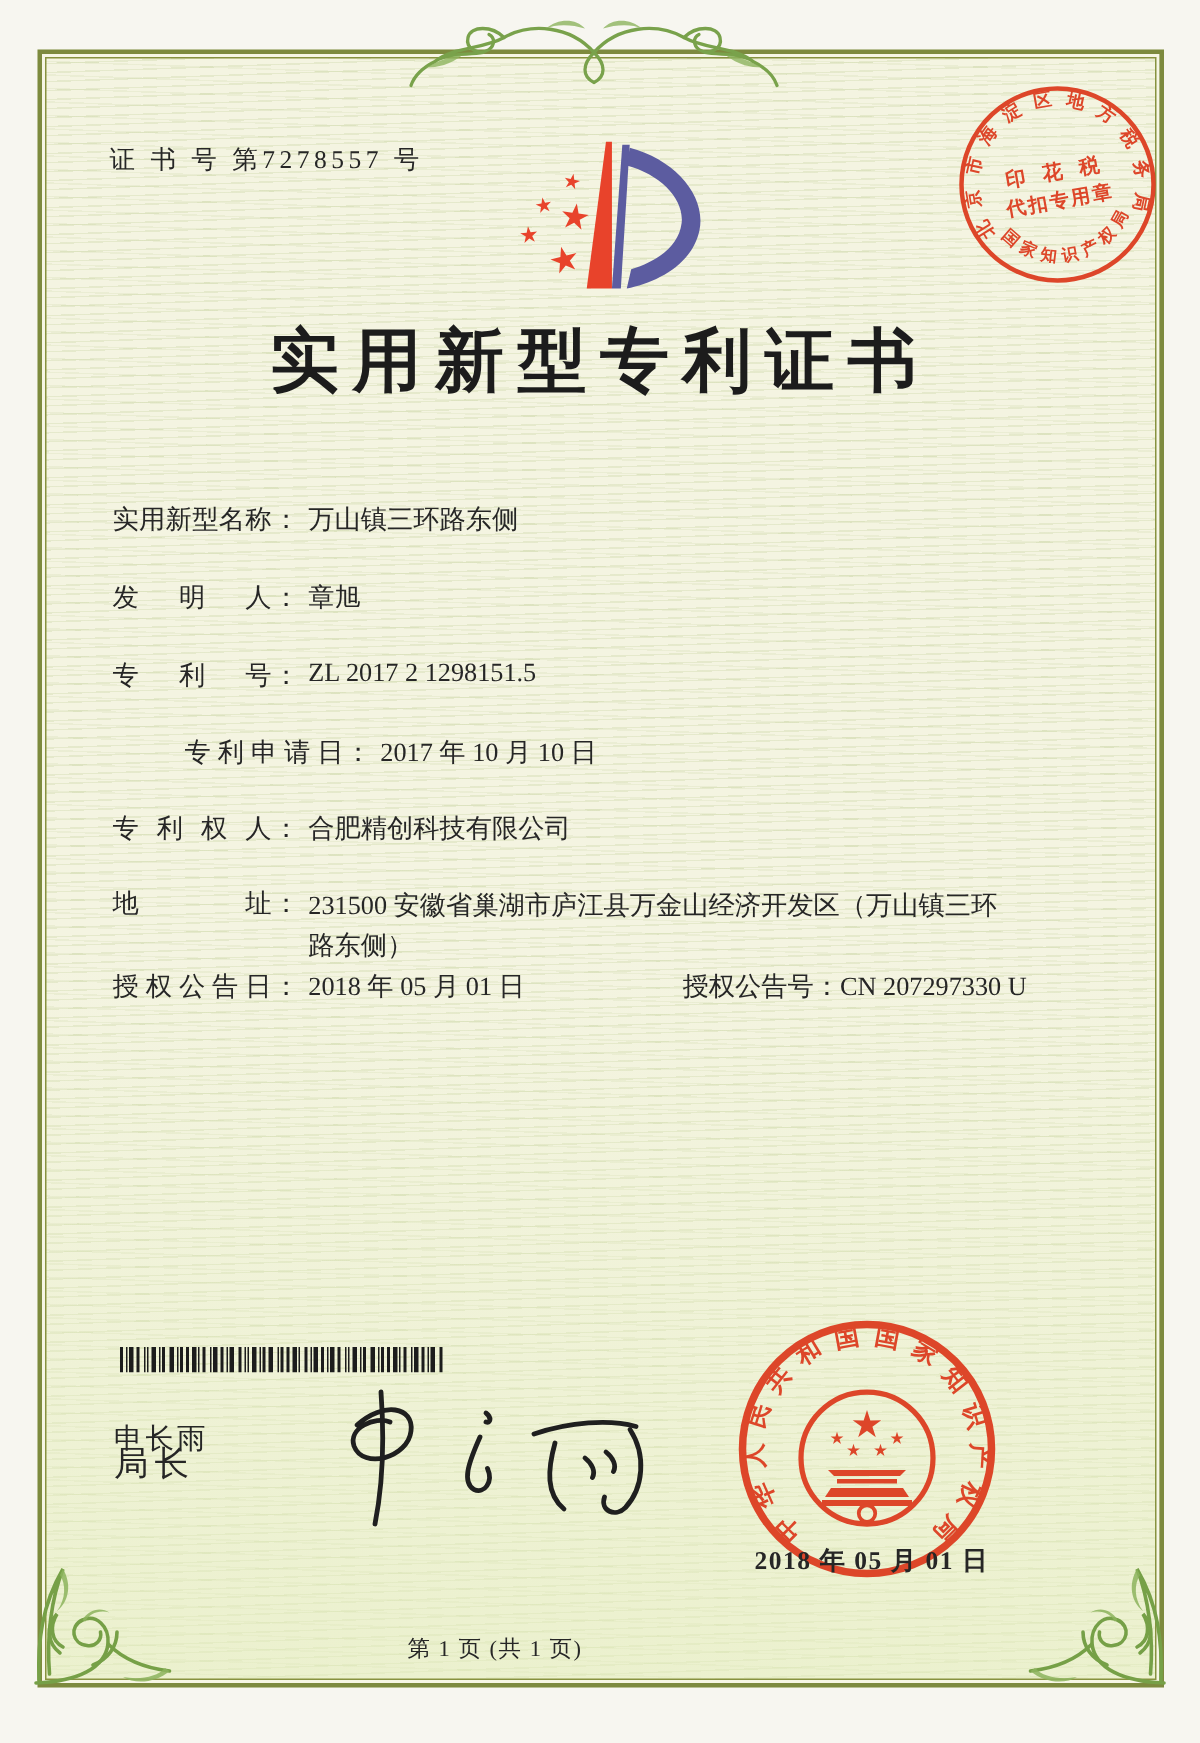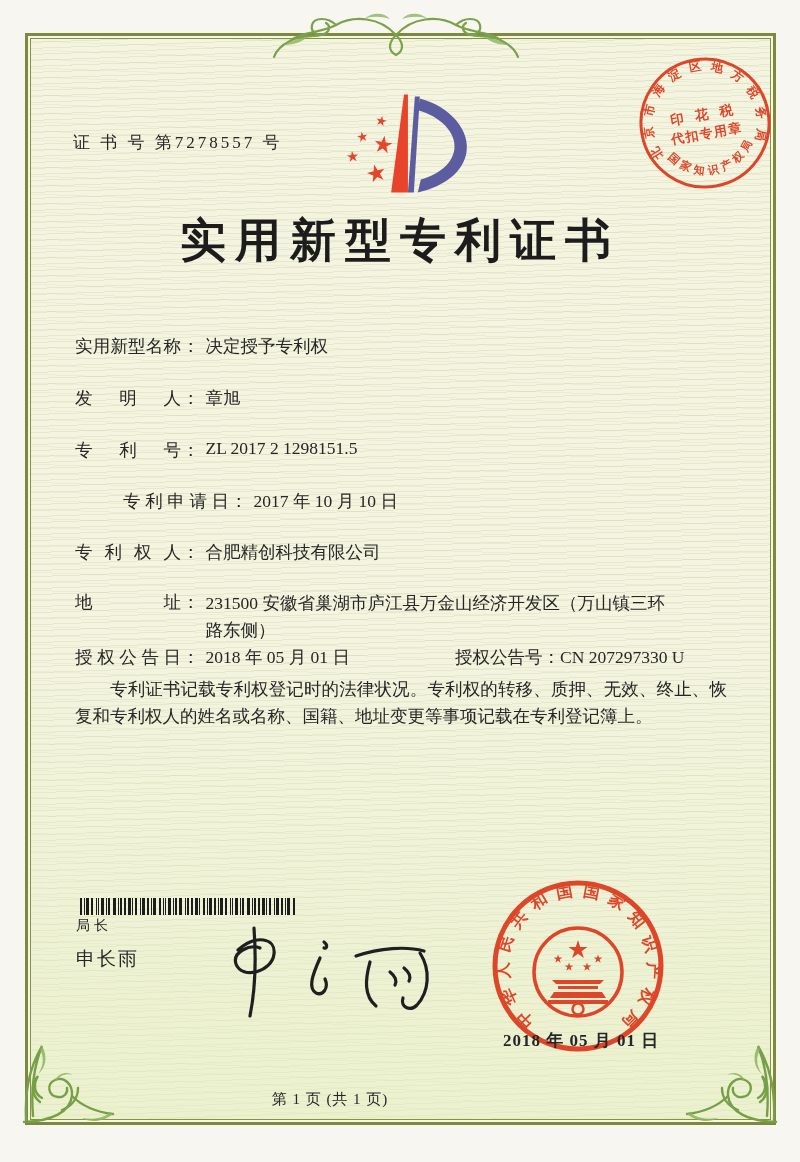--- a/index.html
+++ b/index.html
@@ -7,34 +7,34 @@
        font-family:"Liberation Serif","DejaVu Serif",serif;color:#262626;overflow:hidden;}
   .frame{position:absolute;left:25px;top:33px;width:745px;height:1086px;
          border:3px solid #7d8a3e;
          box-shadow:inset 0 0 0 2px #f6f6e4, inset 0 0 0 3px #87923f;
          background:
            linear-gradient(180deg, rgba(236,242,205,0) 55%, rgba(228,238,190,.55)),
            repeating-linear-gradient(178deg, rgba(150,175,90,.16) 0 1px, rgba(0,0,0,0) 1px 6px),
            repeating-linear-gradient(2deg, rgba(150,175,90,.10) 0 1px, rgba(0,0,0,0) 1px 9px),
            #f4f4e1;}
   .abs{position:absolute;}
-  .cert-no{left:73px;top:95px;font-size:17px;letter-spacing:3px;margin-top:36px;}
+  .cert-no{left:73px;top:95px;font-size:17px;letter-spacing:3px;}
   .title{left:0;top:210px;width:800px;text-align:center;font-size:46px;font-weight:bold;
          letter-spacing:9px;color:#1c1c1c;}
   .field{left:75px;font-size:17.5px;white-space:nowrap;}
   .field .lbl{display:inline-block;width:106px;text-align:justify;text-align-last:justify;
               vertical-align:top;}
   .field .colon{display:inline-block;margin:0 6px 0 1px;}
   .field .val{display:inline-block;vertical-align:top;}
   .field.wrap{white-space:normal;}
   .field.wrap .val{max-width:468px;line-height:27px;}
   .grant-no{left:455px;top:645px;font-size:17.5px;white-space:nowrap;}
   .paras{left:75px;top:676px;width:652px;font-size:17.5px;line-height:27px;text-align:justify;}
   .paras p{margin:0;text-indent:2em;}
-  .officer-role{left:76px;top:917px;font-size:14px;letter-spacing:4px;text-align:right;}
+  .officer-role{left:76px;top:960px;font-size:23px;letter-spacing:4px;text-align:right;}
   .officer-name{left:76px;top:946px;font-size:19px;letter-spacing:2px;}
   .seal-date{left:503px;top:1029px;font-size:17px;font-weight:bold;letter-spacing:1px;z-index:6;}
   .footer{left:0;top:1090px;width:660px;text-align:center;font-size:15px;letter-spacing:1px;}
   svg{display:block;}
   .orn-br{transform:scaleX(-1);}
 </style>
 </head>
 <body>
 
 <div class="frame"></div>
@@ -132,21 +132,21 @@
         <text transform="rotate(129) translate(0,-51) rotate(180)" text-anchor="middle" font-size="11">局</text>
       </g>
     <text y="-4" text-anchor="middle" font-size="13.5" letter-spacing="4">印 花 税</text>
     <text y="15" text-anchor="middle" font-size="13" letter-spacing="1.5">代扣专用章</text>
   </g>
 </svg>
 
 <div class="abs title">实用新型专利证书</div>
 
 <div class="abs field" style="top:334px;">
-  <span class="lbl">实用新型名称</span><span class="colon">：</span><span class="val">决定授予专利权</span>
+  <span class="lbl">实用新型名称</span><span class="colon">：</span><span class="val">万山镇三环路东侧</span>
 </div>
 <div class="abs field" style="top:386px;">
   <span class="lbl">发明人</span><span class="colon">：</span><span class="val">章旭</span>
 </div>
 <div class="abs field" style="top:438px;">
   <span class="lbl">专利号</span><span class="colon">：</span><span class="val">ZL 2017 2 1298151.5</span>
 </div>
 <div class="abs field" style="top:489px;margin-left:48px;">
   <span class="lbl">专利申请日</span><span class="colon">：</span><span class="val">2017 年 10 月 10 日</span>
 </div>
@@ -157,21 +157,20 @@
   <span class="lbl">地址</span><span class="colon">：</span><span class="val">231500 安徽省巢湖市庐江县万金山经济开发区（万山镇三环路东侧）</span>
 </div>
 <div class="abs field" style="top:645px;">
   <span class="lbl">授权公告日</span><span class="colon">：</span><span class="val">2018 年 05 月 01 日</span>
 </div>
 <div class="abs grant-no">
   <span>授权公告号</span><span class="colon">：</span><span>CN 207297330 U</span>
 </div>
 
 <div class="abs paras">
-  <p>专利证书记载专利权登记时的法律状况。专利权的转移、质押、无效、终止、恢复和专利权人的姓名或名称、国籍、地址变更等事项记载在专利登记簿上。</p>
 </div>
 
 <svg class="abs" style="left:80px;top:898px;" width="222" height="17" viewBox="0 0 222 17">
   <g id="barcode-bars" fill="#1c1c1c">
       <rect x="0" y="0" width="2" height="17"></rect>
       <rect x="4" y="0" width="1" height="17"></rect>
       <rect x="6" y="0" width="3" height="17"></rect>
       <rect x="11" y="0" width="2" height="17"></rect>
       <rect x="16" y="0" width="1" height="17"></rect>
       <rect x="18" y="0" width="1" height="17"></rect>

